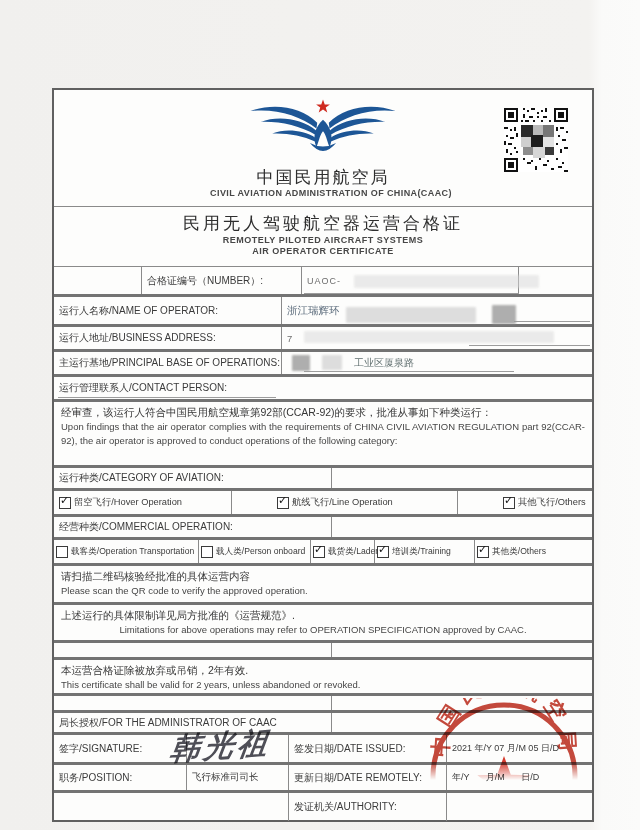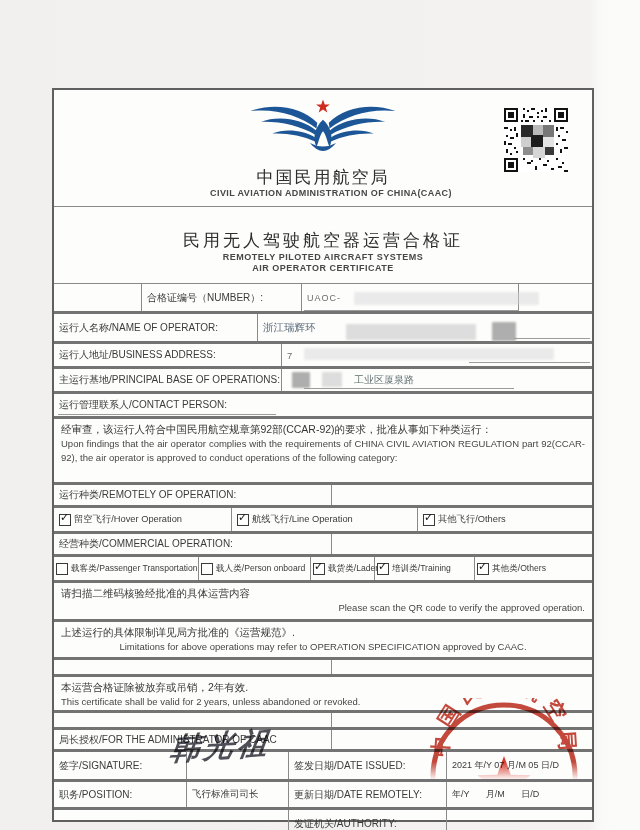--- a/index.html
+++ b/index.html
@@ -14,21 +14,21 @@
     background:#fdfdfc;border:2px solid #606060;box-sizing:content-box;
   }
   
   .hdr{position:relative;height:116px;border-bottom:1px solid #8a8a8a;}
   .logo{position:absolute;left:50%;transform:translateX(-50%);top:8px;width:200px;height:58px;}
   .qr{position:absolute;right:24px;top:18px;width:64px;height:64px;}
   .org-cn{position:absolute;top:76px;width:100%;text-align:center;
     font-family:"Liberation Serif","DejaVu Serif",serif;font-size:17px;letter-spacing:2px;color:#2e2e2e;}
   .org-en{position:absolute;top:98px;width:100%;text-align:center;font-size:9px;letter-spacing:.4px;color:#474747;font-weight:bold;padding-left:8px;}
   .ttl{position:relative;height:59px;border-bottom:1px solid #8a8a8a;text-align:center;}
-  .ttl-cn{padding-top:5px;font-family:"Liberation Serif","DejaVu Serif",serif;font-size:17px;letter-spacing:3px;color:#2e2e2e;margin-top:17px;}
+  .ttl-cn{padding-top:5px;font-family:"Liberation Serif","DejaVu Serif",serif;font-size:17px;letter-spacing:3px;color:#2e2e2e;}
   .ttl-en{font-size:9px;font-weight:bold;color:#474747;letter-spacing:.5px;line-height:11px;}
   
   .row{position:relative;display:flex;border-bottom:3px solid #737373;box-sizing:border-box;}
   .cell{box-sizing:border-box;padding:0 5px;display:flex;align-items:center;font-size:10px;color:#3b3b3b;overflow:visible;white-space:nowrap;}
   .cell.bdr{border-right:1px solid #8a8a8a;}
   .lbl{letter-spacing:0;}
   .muted{color:#6d6d6d;}
   .twolines{display:block;padding:3px 7px;white-space:normal;}
   .cn-line{font-size:10.5px;line-height:15px;color:#373737;}
   .en-line{font-size:9.5px;line-height:14px;color:#464646;text-align:justify;}
@@ -172,21 +172,21 @@
       </div>
     <div class="cell bdr" style="width:217px;">
         <span class="muted" style="font-size:9px;letter-spacing:1px;">UAOC-</span>
       </div>
     <div class="cell" style="flex:1;"></div>
     <i class="redact light" style="left:300px;top:8px;width:185px;height:13px;"></i>
     <i class="uline" style="left:250px;bottom:0;width:215px;"></i>
   </div>
 
   <div class="row" style="height:30px;">
-    <div class="cell bdr" style="width:204px;">
+    <div class="cell bdr" style="width:228px;">
         <span class="lbl">运行人名称/NAME OF OPERATOR:</span>
       </div>
     <div class="cell" style="flex:1;">
         <span style="color:#5a6a7a;font-size:10.5px;">浙江瑞辉环</span>
       </div>
     <i class="redact" style="left:292px;top:10px;width:130px;height:16px;"></i>
     <i class="redact dark" style="left:438px;top:8px;width:24px;height:19px;"></i>
     <i class="uline" style="left:460px;bottom:2px;width:76px;"></i>
   </div>
 
@@ -222,26 +222,26 @@
 
   <div class="row" style="height:66px;">
     <div class="twolines" style="width:100%;">
       <div class="cn-line">经审查，该运行人符合中国民用航空规章第92部(CCAR-92)的要求，批准从事如下种类运行：</div>
       <div class="en-line">Upon findings that the air operator complies with the requirements of CHINA CIVIL AVIATION REGULATION part 92(CCAR-92), the air operator is approved to conduct operations of the following category:</div>
     </div>
   </div>
 
   <div class="row" style="height:23px;">
     <div class="cell bdr" style="width:278px;">
-        <span class="lbl">运行种类/REMOTELY OF OPERATION:</span>
-      </div>
-    <div class="cell" style="flex:1;"></div>
-  </div>
-
-  <div class="row" style="height:26px;">
+        <span class="lbl">运行种类/CATEGORY OF AVIATION:</span>
+      </div>
+    <div class="cell" style="flex:1;"></div>
+  </div>
+
+  <div class="row" style="height:26px;gap:40px;">
     <div class="cell bdr" style="width:178px;">
       <span class="cb checked"></span>
       <span class="cbl">留空飞行/Hover Operation</span>
     </div>
     <div class="cell bdr" style="width:186px;">
       <span class="cb checked"></span>
       <span class="cbl">航线飞行/Line Operation</span>
     </div>
     <div class="cell" style="flex:1;">
       <span class="cb checked"></span>
@@ -252,21 +252,21 @@
   <div class="row" style="height:23px;">
     <div class="cell bdr" style="width:278px;">
         <span class="lbl">经营种类/COMMERCIAL OPERATION:</span>
       </div>
     <div class="cell" style="flex:1;"></div>
   </div>
 
   <div class="row" style="height:26px;">
     <div class="cell bdr" style="width:145px;padding:0 2px;">
       <span class="cb"></span>
-      <span class="cbl" style="font-size:8.6px;">载客类/Passenger Transportation</span>
+      <span class="cbl" style="font-size:8.6px;">载客类/Operation Transportation</span>
     </div>
     <div class="cell bdr" style="width:112px;padding:0 2px;">
       <span class="cb"></span>
       <span class="cbl" style="font-size:8.6px;">载人类/Person onboard</span>
     </div>
     <div class="cell bdr" style="width:64px;padding:0 2px;">
       <span class="cb checked"></span>
       <span class="cbl" style="font-size:8.6px;">载货类/Laden</span>
     </div>
     <div class="cell bdr" style="width:100px;padding:0 2px;">
@@ -275,21 +275,21 @@
     </div>
     <div class="cell" style="flex:1;padding:0 2px;">
       <span class="cb checked"></span>
       <span class="cbl" style="font-size:8.6px;">其他类/Others</span>
     </div>
   </div>
 
   <div class="row" style="height:39px;">
     <div class="twolines" style="width:100%;">
       <div class="cn-line">请扫描二维码核验经批准的具体运营内容</div>
-      <div class="en-line" style="text-align:right;margin-left:12px;">Please scan the QR code to verify the approved operation.</div>
+      <div class="en-line" style="text-align:left;">Please scan the QR code to verify the approved operation.</div>
     </div>
   </div>
 
   <div class="row" style="height:38px;">
     <div class="twolines" style="width:100%;">
       <div class="cn-line">上述运行的具体限制详见局方批准的《运营规范》.</div>
       <div class="en-line" style="text-align:center;">Limitations for above operations may refer to OPERATION SPECIFICATION approved by CAAC.</div>
     </div>
   </div>
 

